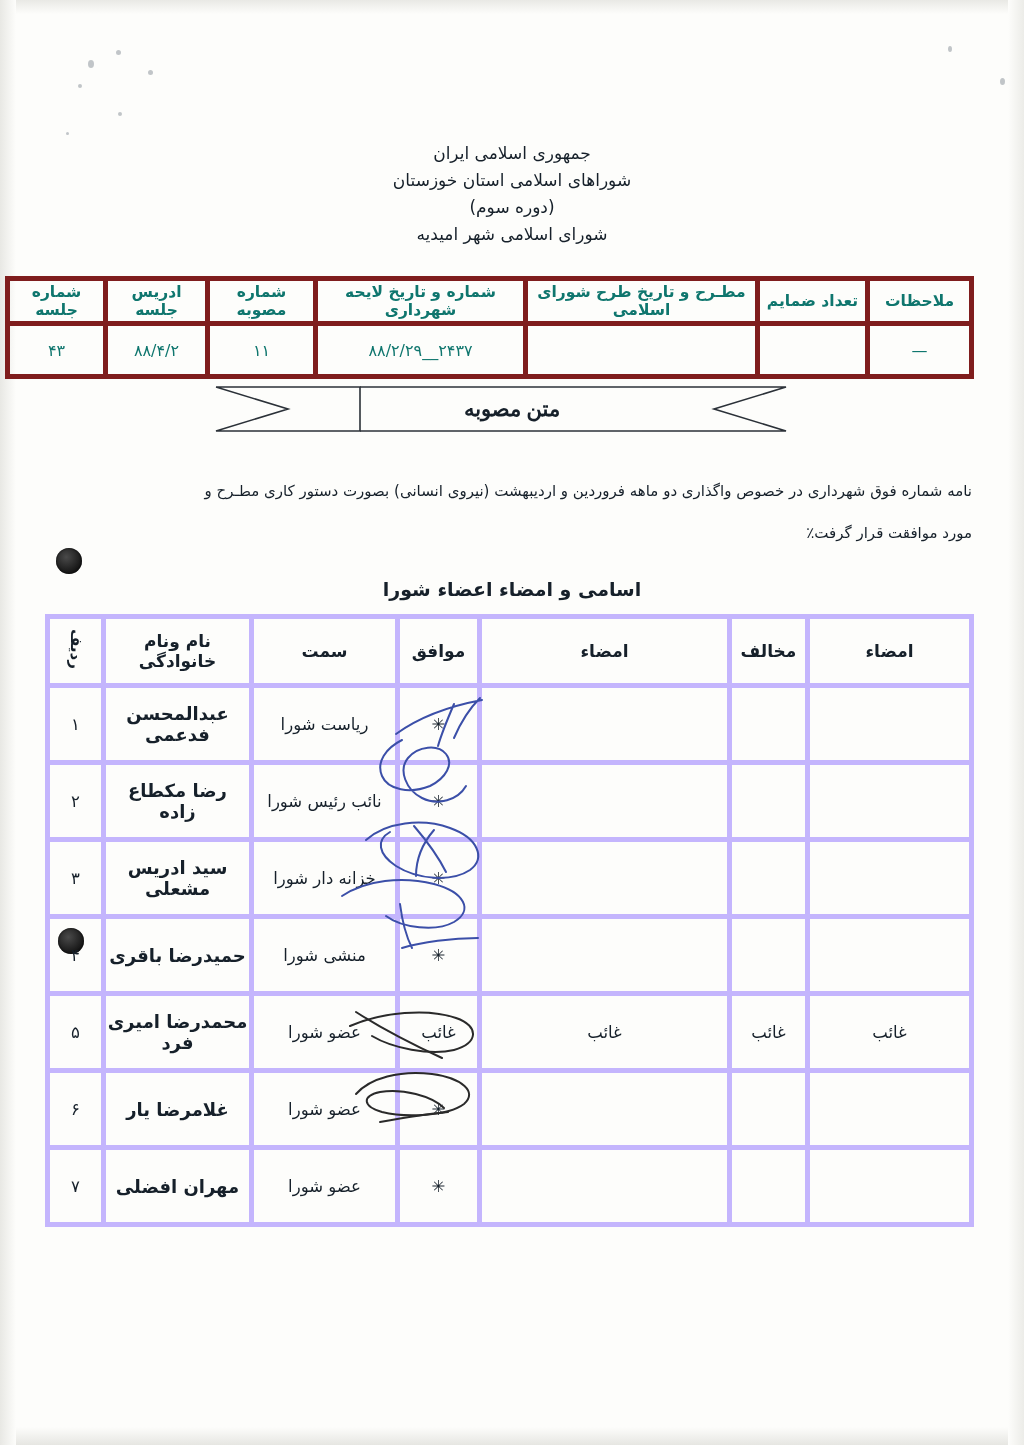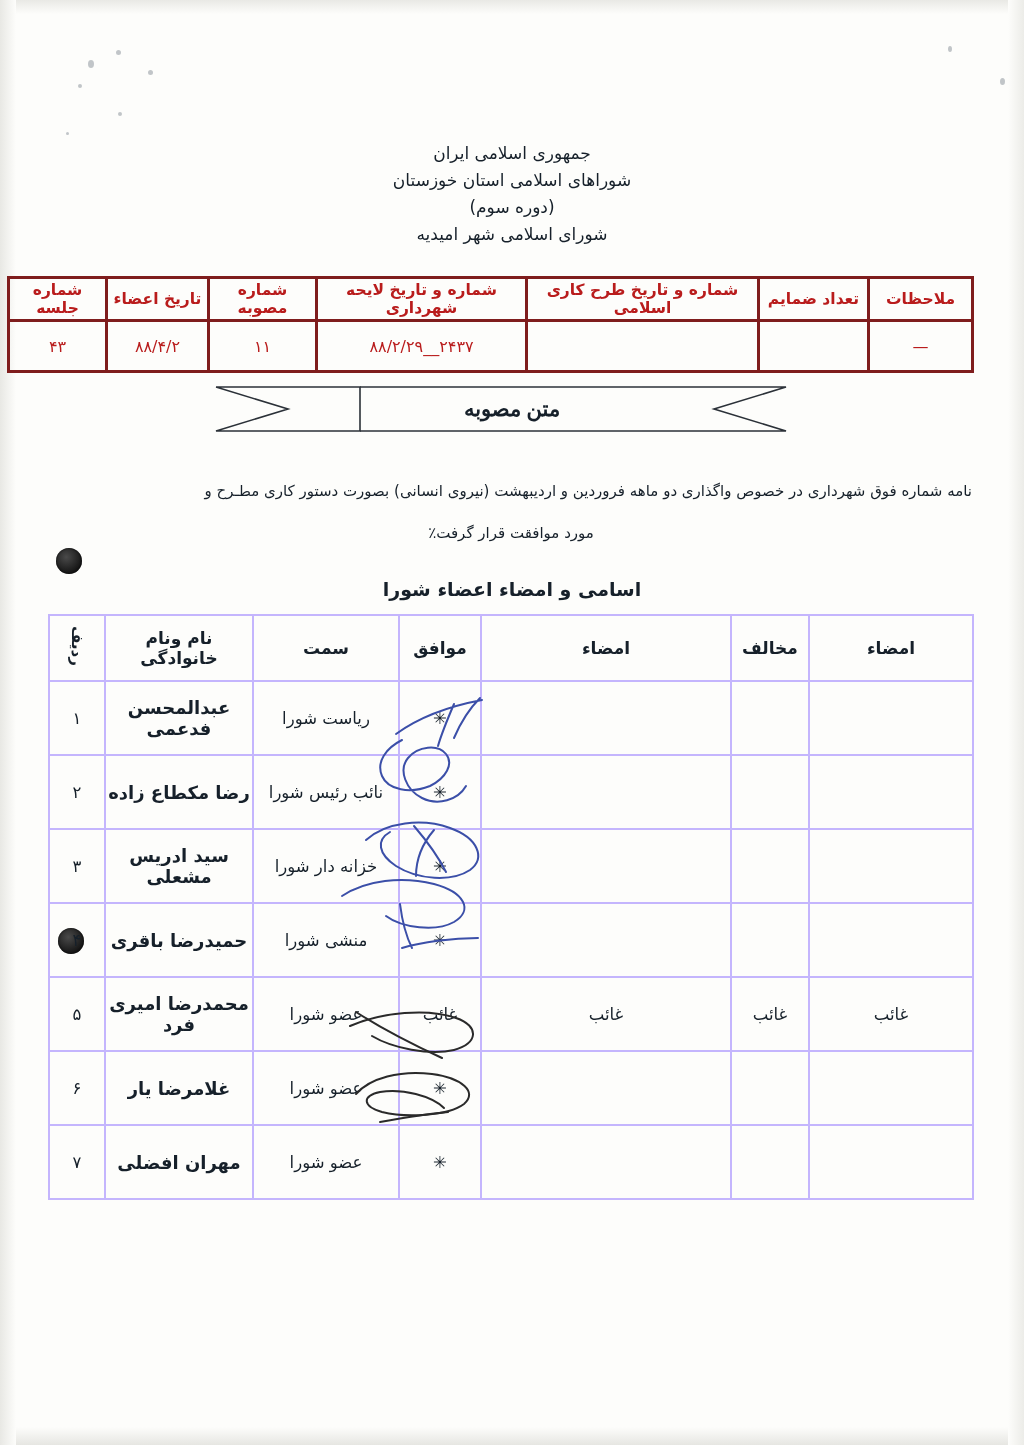--- a/index.html
+++ b/index.html
@@ -59,23 +59,23 @@
   
   .info-table {
     position: absolute;
     top: 276px;
     right: 50px;
     width: 924px;
     border-collapse: collapse;
     table-layout: fixed;
   }
   .info-table th, .info-table td {
-    border: 3px solid #7f1d1d;
+    border: 5px solid #7f1d1d;
     text-align: center;
-    color: #b91c1c;
+    color: #0f766e;
   }
   .info-table th {
     font-size: 15.5px;
     font-weight: bold;
     height: 36px;
     padding: 2px 4px;
   }
   .info-table td {
     font-size: 16px;
     height: 44px;
@@ -110,21 +110,21 @@
   .body-text {
     position: absolute;
     top: 470px;
     right: 52px;
     width: 922px;
     font-size: 15px;
     line-height: 42px;
     color: #16202a;
     text-align: justify;
   }
-  .body-text .line2 { display: block; text-align: center; }
+  .body-text .line2 { display: block; text-align: right; }
 
   
   .punch {
     position: absolute;
     width: 26px;
     height: 26px;
     border-radius: 50%;
     background: radial-gradient(circle at 40% 35%, #4a4a4a, #151515 70%);
     box-shadow: 0 0 2px #000 inset;
   }
@@ -144,21 +144,21 @@
   
   .members-table {
     position: absolute;
     top: 614px;
     right: 50px;
     width: 924px;
     border-collapse: collapse;
     table-layout: fixed;
   }
   .members-table th, .members-table td {
-    border: 2px solid #c4b5fd;
+    border: 5px solid #c4b5fd;
     text-align: center;
     color: #16202a;
   }
   .members-table th {
     font-size: 17px;
     font-weight: bold;
     height: 62px;
   }
   .members-table td {
     font-size: 16.5px;
@@ -218,24 +218,24 @@
       <col style="width:232px">
       <col style="width:210px">
       <col style="width:108px">
       <col style="width:102px">
       <col style="width:98px">
     </colgroup>
     <thead>
       <tr>
         <th>ملاحظات</th>
         <th>تعداد ضمایم</th>
-        <th>شماره و تاریخ طرح کاری اسلامی</th>
+        <th>مطـرح و تاریخ طرح شورای اسلامی</th>
         <th>شماره و تاریخ لایحه شهرداری</th>
         <th>شماره مصوبه</th>
-        <th>تاریخ اعضاء</th>
+        <th>ادریس جلسه</th>
         <th>شماره جلسه</th>
       </tr>
     </thead>
     <tbody>
       <tr>
         <td>—</td>
         <td></td>
         <td></td>
         <td>۲۴۳۷__۸۸/۲/۲۹</td>
         <td>۱۱</td>

